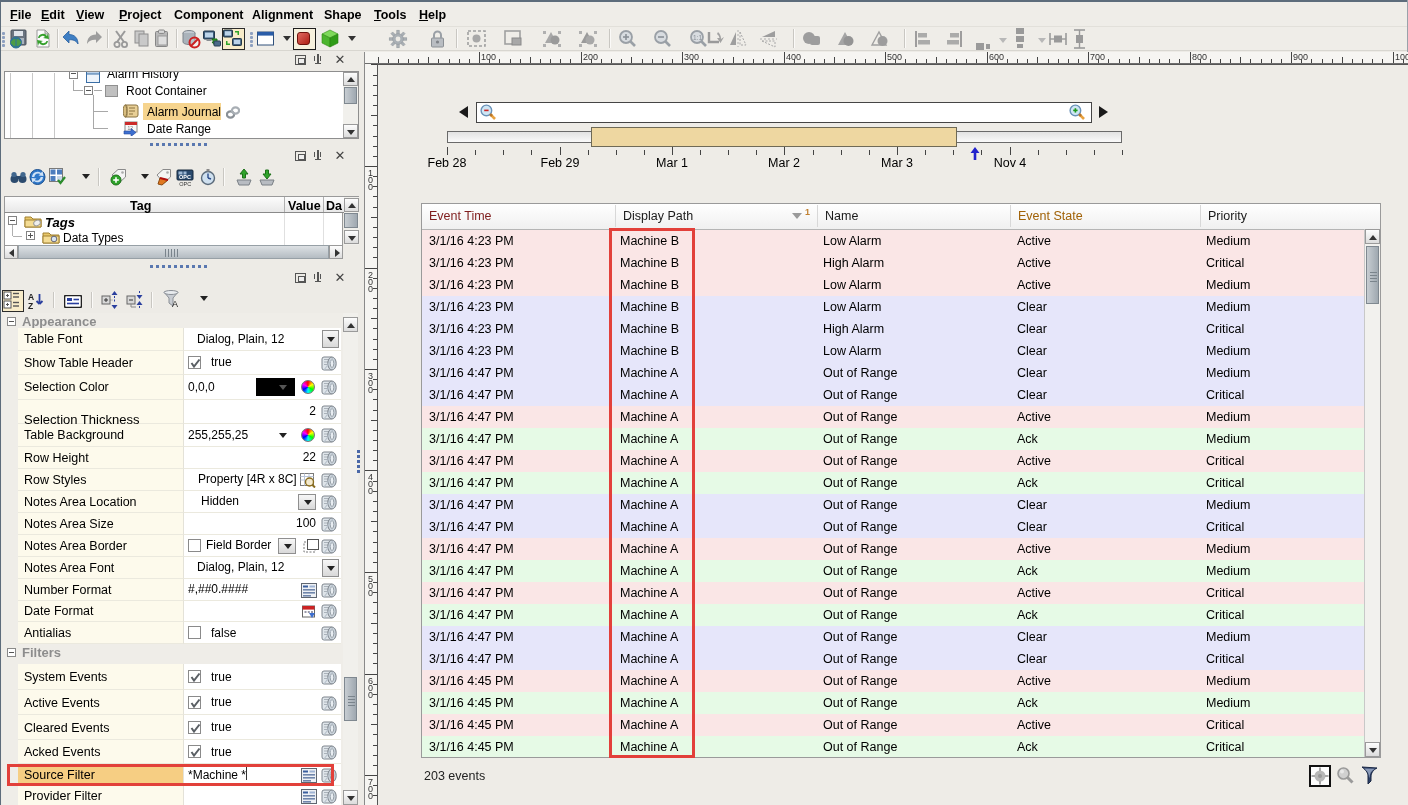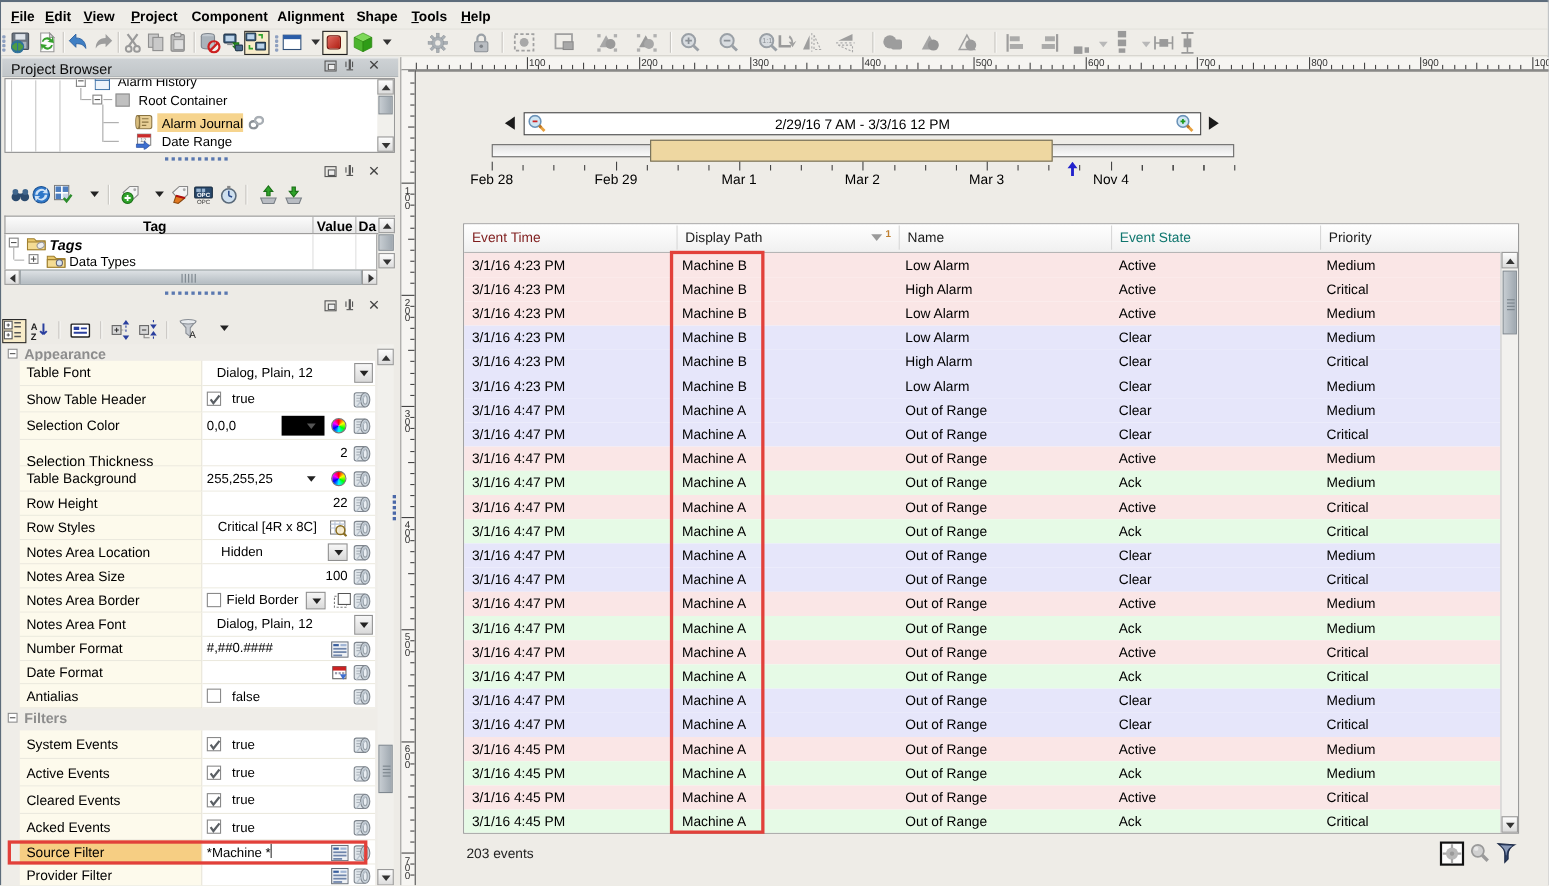--- a/index.html
+++ b/index.html
@@ -248,23 +248,20 @@
         <line x1="17" y1="4" x2="17" y2="16" stroke="#9a9a9a" stroke-width="1.6"></line>
         <line x1="1" y1="10" x2="17" y2="10" stroke="#9a9a9a" stroke-width="1.4"></line>
         <rect x="5" y="6.5" width="8" height="7" fill="#9a9a9a"></rect>
       </svg></div>
     <div style="left:1072px;top:29px;width:15px;height:20px;"><svg width="15" height="20" viewBox="0 0 15 20">
         <line x1="2" y1="1" x2="13" y2="1" stroke="#9a9a9a" stroke-width="1.6"></line>
         <line x1="2" y1="19" x2="13" y2="19" stroke="#9a9a9a" stroke-width="1.6"></line>
         <line x1="7.5" y1="1" x2="7.5" y2="19" stroke="#9a9a9a" stroke-width="1.4"></line>
         <rect x="4" y="6" width="7" height="8" fill="#9a9a9a"></rect>
       </svg></div>
-    <div class="title" style="left:2px;top:52px;width:360px;height:18px;">
-      <div class="tt">Project Browser</div>
-    </div>
     <div style="left:295px;top:55px;width:11px;height:10px;border:1px solid #555">
       <div style="left:2px;top:2px;width:7px;height:6px;border:1px solid #555;background:#eee"></div>
     </div>
     <div style="left:317px;top:54px;width:2px;height:9px;background:#555"></div>
     <div style="left:315px;top:63px;width:6px;height:1px;background:#555"></div>
     <div style="left:314px;top:56px;width:1px;height:5px;background:#555"></div>
     <div style="left:320px;top:56px;width:1px;height:5px;background:#555"></div>
     <div style="left:334px;top:54px;width:12px;height:12px;font-size:13px;color:#444;line-height:12px;text-align:center">✕</div>
     <div style="left:4px;top:71px;width:355px;height:68px;overflow:hidden;background:#fff;border:1px solid #8e8e8e">
       <div style="left:5px;top:1px;width:1px;height:66px;background:#c8c8c8"></div>
@@ -615,21 +612,21 @@
         <line x1="3" y1="4.5" x2="8" y2="4.5" stroke="#aab2ba"></line>
         <line x1="3" y1="7" x2="8" y2="7" stroke="#aab2ba"></line>
         <line x1="3" y1="9.5" x2="8" y2="9.5" stroke="#aab2ba"></line>
         <ellipse cx="11" cy="8.5" rx="4.2" ry="6.5" fill="#c9d2da" stroke="#7e858d"></ellipse>
         <ellipse cx="11" cy="8.5" rx="1.8" ry="4" fill="#e8edf2" stroke="#97a0a8"></ellipse>
         <path d="M3 15 l9-12" stroke="#b8c2cc" stroke-width="1.2"></path>
       </svg></div>
     <div style="left:18px;top:469px;width:166px;height:21.5px;background:#fdfaec;border-bottom:1px solid #ebe9de;border-right:1px solid #e4e2d8"></div>
     <div class="t" style="left:24px;top:473.75px;font-size:12.5px">Row Styles</div>
     <div style="left:184px;top:469px;width:157px;height:21.5px;background:#fff;border-bottom:1px solid #ebe9de"></div>
-    <div class="t" style="left:198px;top:473.25px;">Critical [4R x 8C]</div>
+    <div class="t" style="left:198px;top:473.25px;">Property [4R x 8C]</div>
     <div style="left:300px;top:472.75px;width:16px;height:15px;"><svg width="16" height="15" viewBox="0 0 16 15">
         <rect x="0.5" y="0.5" width="13" height="12" fill="#fff" stroke="#7a7a7a"></rect>
         <path d="M0.5 3.5 H13.5 M0.5 7 H13.5 M4.5 0.5 V12.5 M9 0.5 V12.5" stroke="#b8c4d8" stroke-width="1"></path>
         <circle cx="9.5" cy="9" r="4" fill="#f4e9c8" fill-opacity="0.85" stroke="#8a6d1f" stroke-width="1.4"></circle>
         <line x1="12.5" y1="12" x2="15" y2="14.5" stroke="#8a6d1f" stroke-width="2"></line>
       </svg></div>
     <div style="left:321px;top:471.75px;width:17px;height:17px;"><svg width="17" height="17" viewBox="0 0 17 17">
         <rect x="1" y="2" width="11" height="13" rx="2" fill="#dfe5ea" stroke="#7e858d"></rect>
         <line x1="3" y1="4.5" x2="8" y2="4.5" stroke="#aab2ba"></line>
         <line x1="3" y1="7" x2="8" y2="7" stroke="#aab2ba"></line>
@@ -1095,21 +1092,20 @@
         <line x1="10.4" y1="10.4" x2="15" y2="15" stroke="#e8a13f" stroke-width="2.6"></line>
         <line x1="10.2" y1="10.2" x2="12" y2="12" stroke="#b8762a" stroke-width="2.6"></line>
       </svg></div>
     <div style="left:1069px;top:104px;width:17px;height:17px;"><svg width="17" height="17" viewBox="0 0 17 17">
         <circle cx="6.4" cy="6.4" r="5.3" fill="#cfe6f4" stroke="#6a92b8" stroke-width="1.4"></circle>
         <line x1="4.2" y1="6.4" x2="8.6" y2="6.4" stroke="#1d9a1d" stroke-width="1.6"></line>
         <line x1="6.4" y1="4.2" x2="6.4" y2="8.6" stroke="#1d9a1d" stroke-width="1.6"></line>
         <line x1="10.4" y1="10.4" x2="15" y2="15" stroke="#e8a13f" stroke-width="2.6"></line>
         <line x1="10.2" y1="10.2" x2="12" y2="12" stroke="#b8762a" stroke-width="2.6"></line>
       </svg></div>
-    <div class="t" style="left:0px;top:107px;left:476px;width:616px;text-align:center;font-size:12.5px">2/29/16 7 AM - 3/3/16 12 PM</div>
     <div style="left:1099px;top:106px;width:9px;height:12px;">
       <div style="width:0;height:0;border-top:6px solid transparent;border-bottom:6px solid transparent;border-left:9px solid #1a1a1a"></div>
     </div>
     <div style="left:447px;top:131px;width:675px;height:12px;background:linear-gradient(#e2e2e2,#fafafa);border:1px solid #6a6a6a"></div>
     <div style="left:591px;top:127px;width:366px;height:20px;background:#eed7a1;border:1px solid #6f6a56"></div>
     <div style="left:969px;top:147px;width:12px;height:14px;"><svg width="12" height="14" viewBox="0 0 12 14">
         <path d="M6 0 L10.5 6 L7.3 6 L7.3 13 L4.7 13 L4.7 6 L1.5 6 Z" fill="#2222cc"></path>
       </svg></div>
     <div class="tick" style="left:447px;top:147px;width:1px;height:8px;"></div>
     <div class="tick" style="left:475px;top:150px;width:1px;height:5px;"></div>
@@ -1145,21 +1141,21 @@
     <div class="t" style="left:0px;top:157px;left:744px;width:80px;text-align:center;font-size:12.5px">Mar 2</div>
     <div class="t" style="left:0px;top:157px;left:857px;width:80px;text-align:center;font-size:12.5px">Mar 3</div>
     <div class="t" style="left:0px;top:157px;left:970px;width:80px;text-align:center;font-size:12.5px">Nov 4</div>
     <div style="left:421px;top:203px;width:960px;height:555px;background:#fff;border:1px solid #9a9a9a"></div>
     <div style="left:422px;top:204px;width:958px;height:26px;background:linear-gradient(#ffffff,#f0f0f0);border-bottom:1px solid #b5b5b5"></div>
     <div class="t" style="left:429px;top:210px;font-size:12.5px;color:#7f1d1d">Event Time</div>
     <div class="t" style="left:623px;top:210px;font-size:12.5px;color:#1a1a1a">Display Path</div>
     <div style="left:615px;top:205px;width:1px;height:22px;background:#d8d8d8"></div>
     <div class="t" style="left:825px;top:210px;font-size:12.5px;color:#1a1a1a">Name</div>
     <div style="left:817px;top:205px;width:1px;height:22px;background:#d8d8d8"></div>
-    <div class="t" style="left:1018px;top:210px;font-size:12.5px;color:#0f766e">Event State</div>
+    <div class="t" style="left:1018px;top:210px;font-size:12.5px;color:#a16207">Event State</div>
     <div style="left:1010px;top:205px;width:1px;height:22px;background:#d8d8d8"></div>
     <div class="t" style="left:1208px;top:210px;font-size:12.5px;color:#1a1a1a">Priority</div>
     <div style="left:1200px;top:205px;width:1px;height:22px;background:#d8d8d8"></div>
     <div style="left:792px;top:213px;width:11px;height:6px;">
       <div style="width:0;height:0;border-left:5px solid transparent;border-right:5px solid transparent;border-top:6px solid #9a9a9a"></div>
     </div>
     <div class="t" style="left:805px;top:208px;font-size:9px;font-weight:bold;color:#c08030">1</div>
     <div style="left:422px;top:230px;width:942px;height:22px;background:#fae6e6"></div>
     <div class="t" style="left:429px;top:235px;font-size:12.5px">3/1/16 4:23 PM</div>
     <div class="t" style="left:620px;top:235px;font-size:12.5px">Machine B</div>

